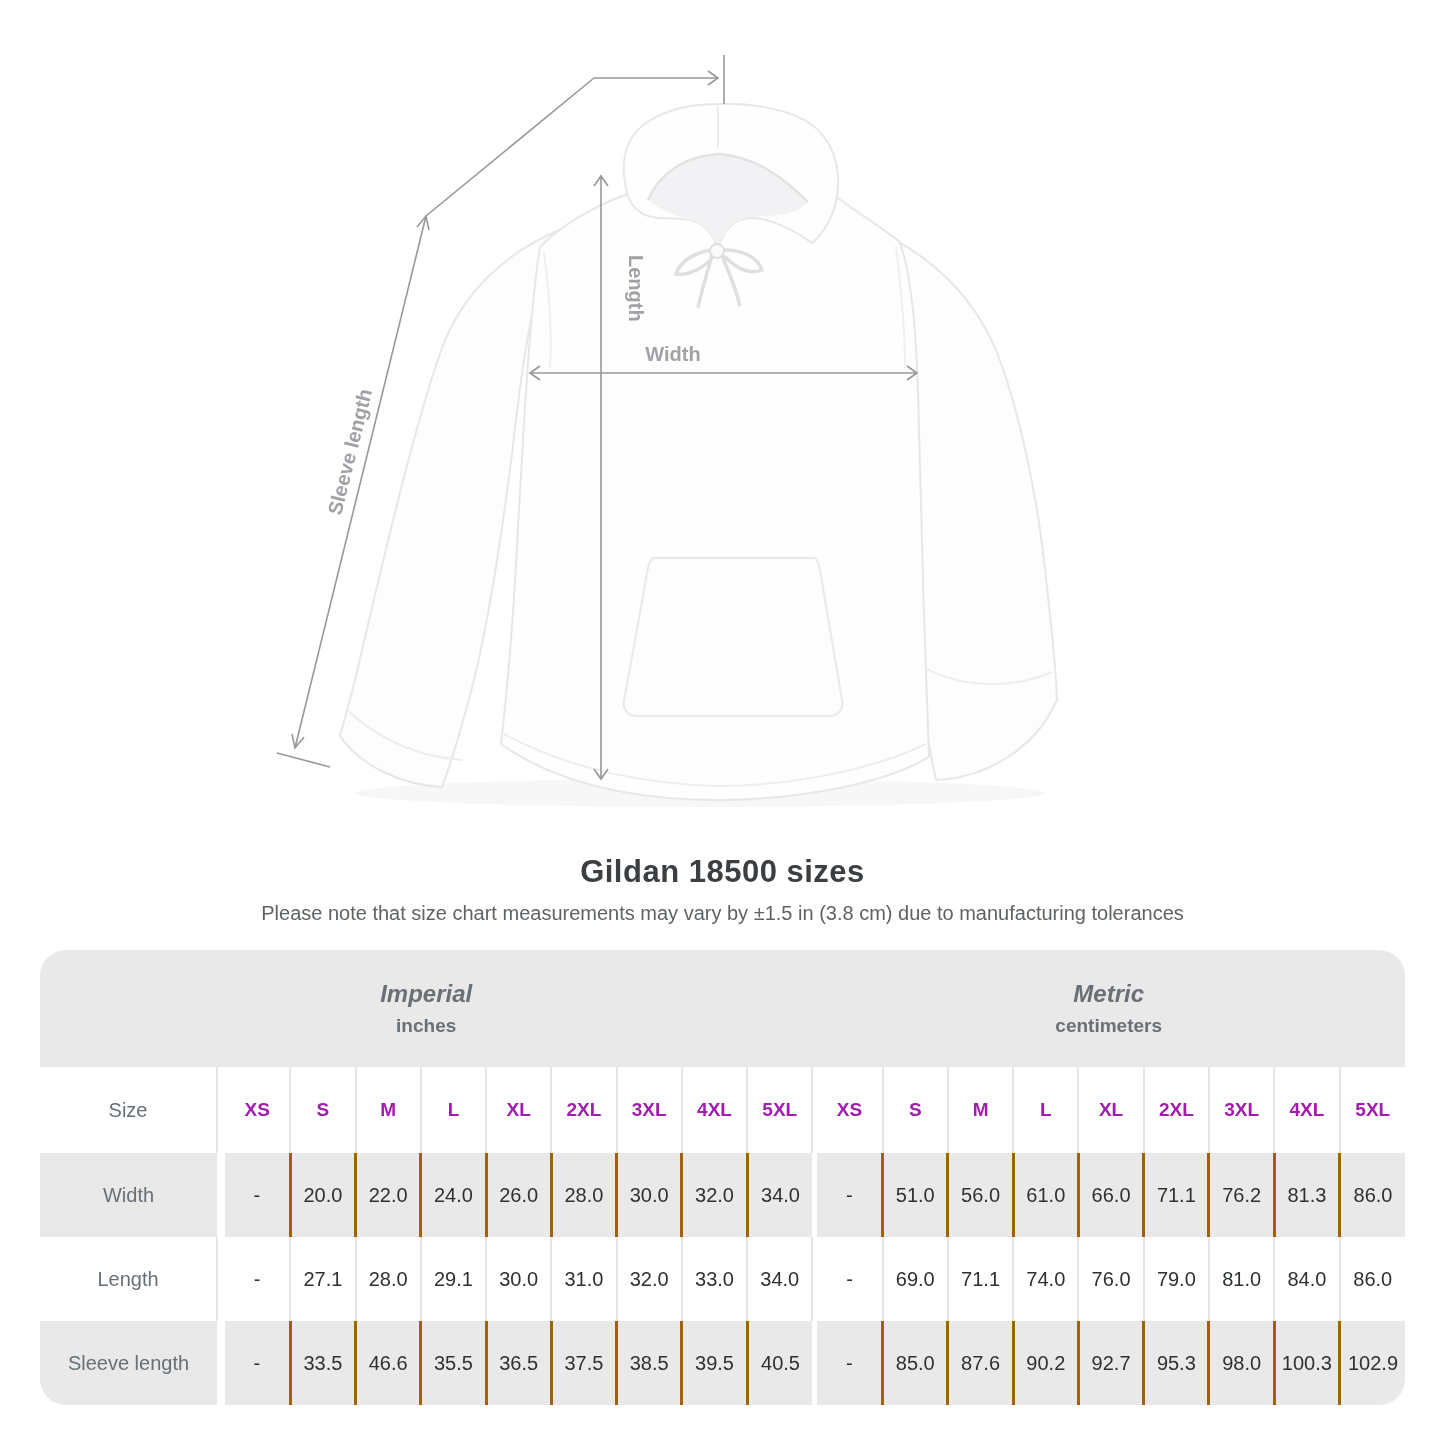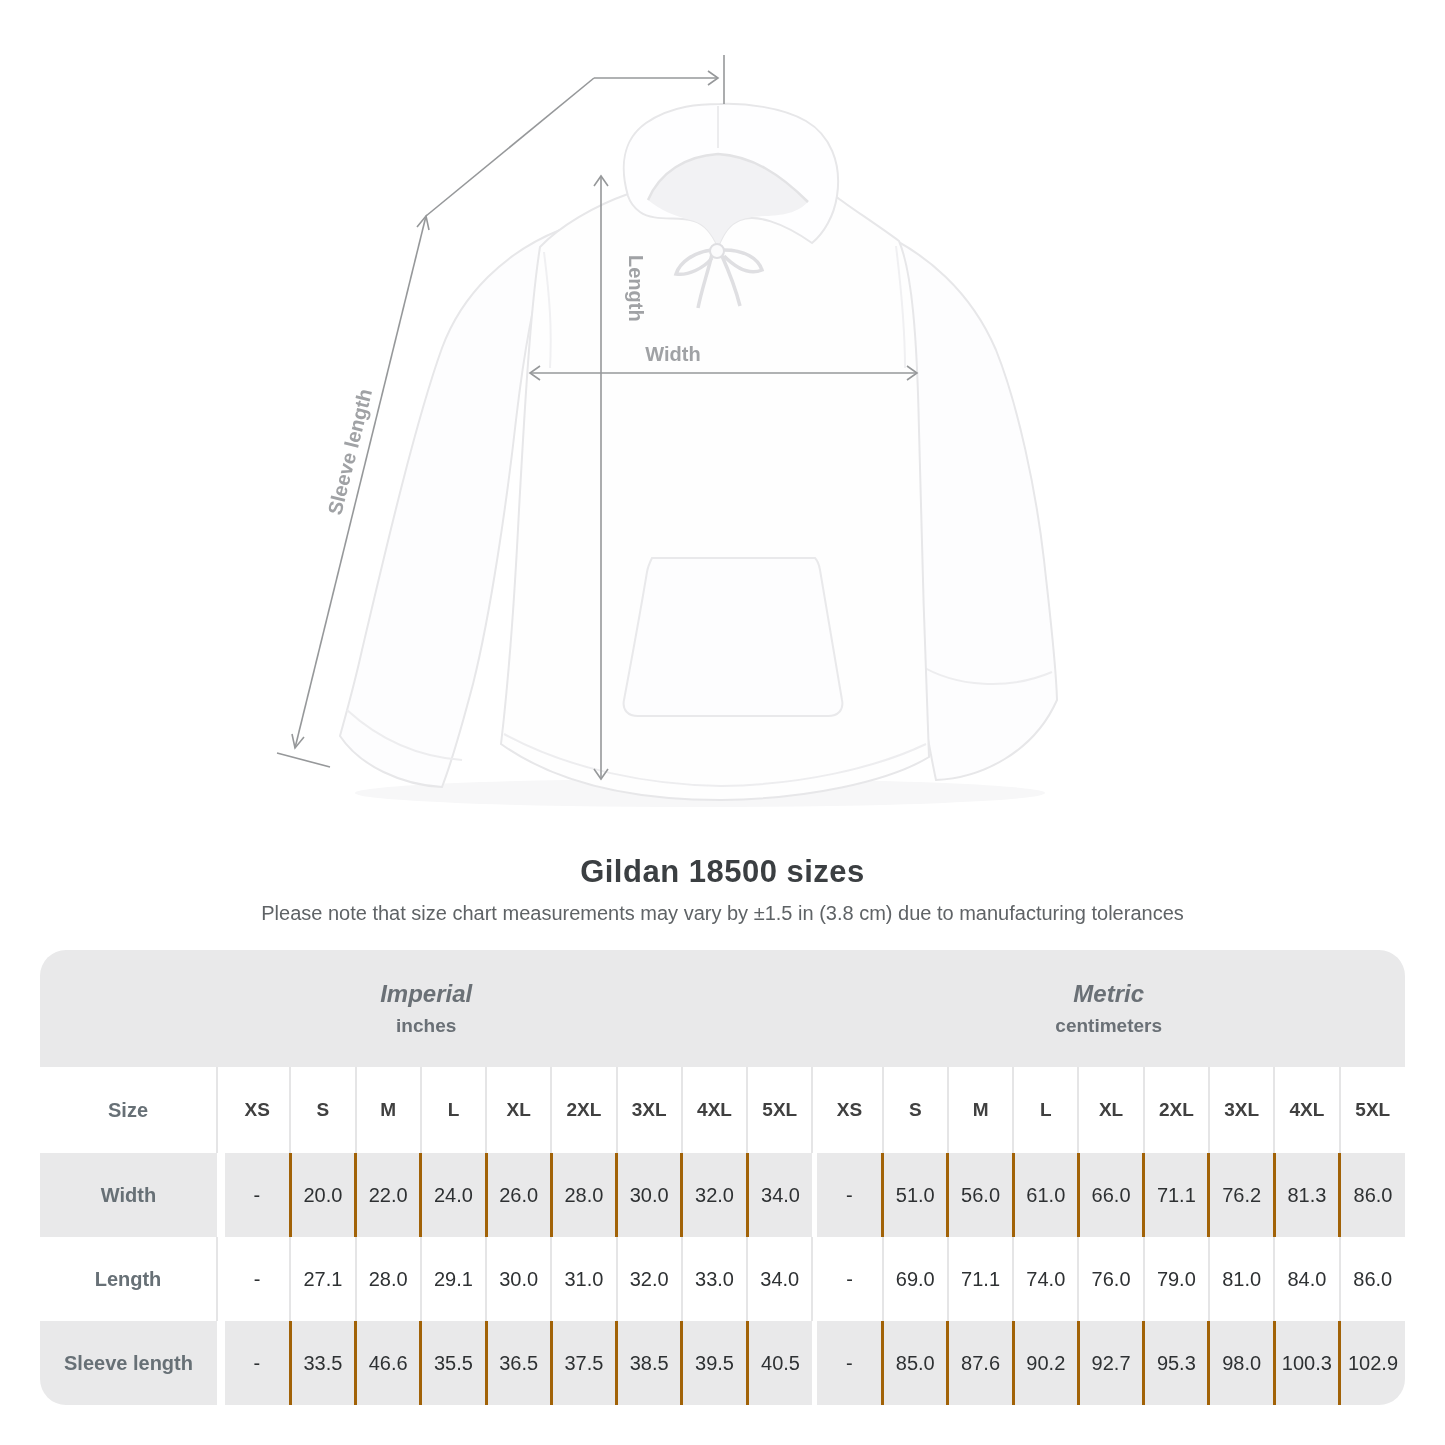--- a/index.html
+++ b/index.html
@@ -43,26 +43,26 @@
     font-style:italic; font-weight:bold; font-size:24px; color:#6a7076;
   }
   .band-unit{
     font-size:19px; color:#6a7076; margin-top:7px;
   }
 
   .head-row th{ height:86px; }
   tbody tr{ height:84px; }
 
   .lbl{
-    font-weight:bold; font-size:20px; color:#67707 6;
+    font-weight:normal; font-size:20px; color:#67707 6;
     color:#677076;
     margin-top:15px;
   }
   .head-row .c, .head-row .cf{
-    font-weight:bold; font-size:19px; color:#404040;margin-top:16px;
+    font-weight:bold; font-size:19px; color:#a21caf;margin-top:16px;
   }
   tbody .c, tbody .cf{ font-size:20px; color:#2e3133; font-weight:normal; }
 
   
   .white-row .c{ border-left:2px solid #e5e5e6; }
   .white-row .gap{ border-left:2px solid #e5e5e6; }
   .white-row .cf{ border-left:none; }
 
   
   .gray-row .lbl, .gray-row .c, .gray-row .cf{ background:#e9e9ea; }

